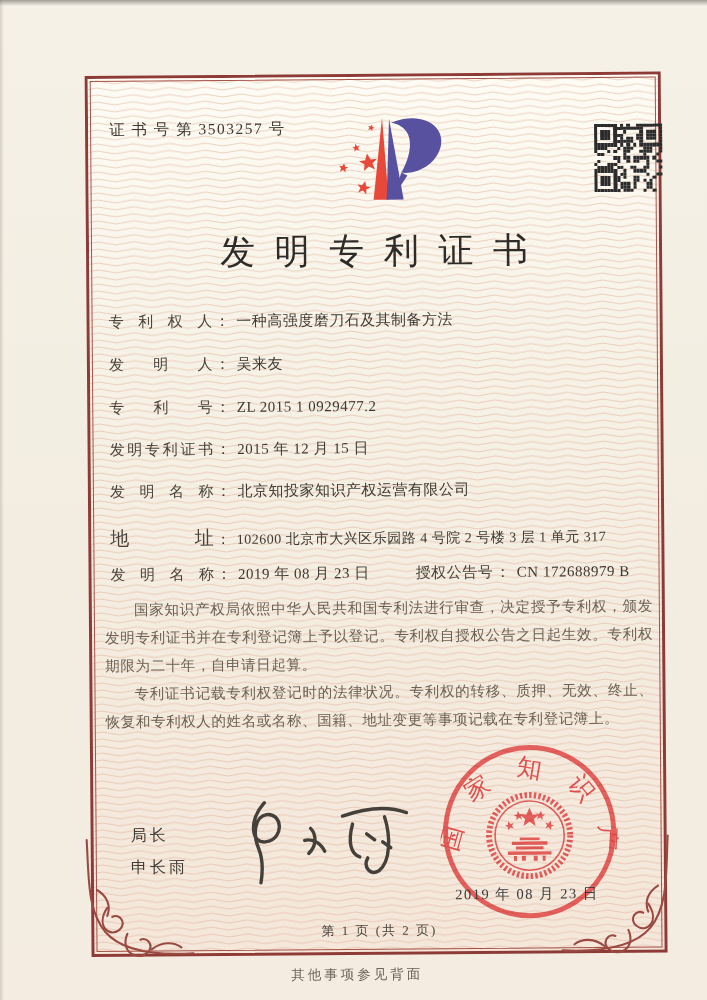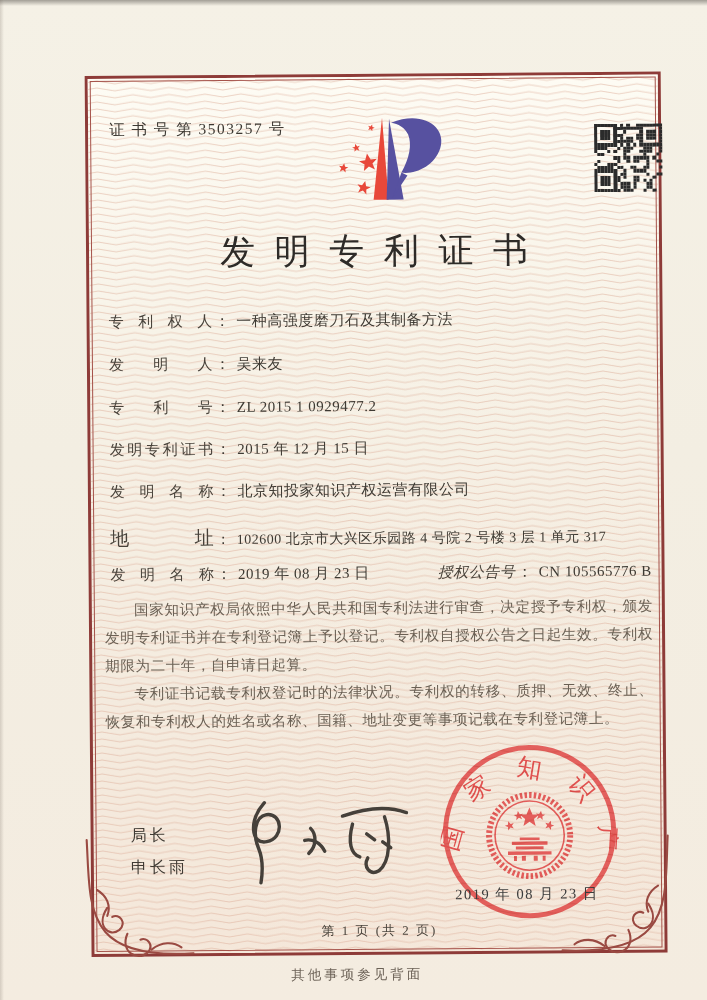--- a/index.html
+++ b/index.html
@@ -35,21 +35,21 @@
     display:grid; grid-template-columns:repeat(21,1fr); grid-template-rows:repeat(21,1fr);}
   .qr div{ background:#2b2b2b; }
   .cert-title{ position:absolute; left:88px; top:228px; width:576px; text-align:center;
     font-size:35px; color:#2e2b28; letter-spacing:.56em; text-indent:.56em; z-index:2;}
 
   
   .field-row{ position:absolute; left:110px; display:flex; align-items:baseline;
     font-size:15px; color:#3e3a33; white-space:nowrap; z-index:2; letter-spacing:.5px;}
   .field-label{ display:inline-block; width:104px; text-align:justify; text-align-last:justify; color:#48423a;}
   .field-colon{ margin:0 6px 0 2px; }
-  .grant-no-label{ display:inline-block; margin-left:68px; color:#48423a;font-style:italic; }
+  .grant-no-label{ display:inline-block; margin-left:46px; color:#48423a; }
 
   
   .paragraphs{ position:absolute; left:104px; top:594px; width:548px; z-index:2;
     font-size:14.5px; line-height:28px; color:#6a6054; text-align:justify; letter-spacing:.6px;}
   .paragraphs p{ text-indent:2em; }
 
   
   .signer{ position:absolute; left:128px; z-index:2; font-size:16px; color:#3f3a33; letter-spacing:3px;}
   .signer-title{ top:824px; }
   .signer-name{ top:856px; }
@@ -379,21 +379,21 @@
       <span class="field-label" style="font-size:19px">地址</span>
         <span class="field-colon">：</span>
       <span class="field-value">102600 北京市大兴区乐园路 4 号院 2 号楼 3 层 1 单元 317</span>
     </div>
     <div class="field-row" style="top:564px">
       <span class="field-label">发明名称</span>
         <span class="field-colon">：</span>
       <span class="field-value">2019 年 08 月 23 日</span>
       <span class="grant-no-label">授权公告号</span>
         <span class="field-colon">：</span>
-      <span class="field-value">CN 105565776 B</span>
+      <span class="field-value">CN 172688979 B</span>
     </div>
 
     <div class="paragraphs">
       <p>国家知识产权局依照中华人民共和国专利法进行审查，决定授予专利权，颁发发明专利证书并在专利登记簿上予以登记。专利权自授权公告之日起生效。专利权期限为二十年，自申请日起算。</p>
       <p>专利证书记载专利权登记时的法律状况。专利权的转移、质押、无效、终止、恢复和专利权人的姓名或名称、国籍、地址变更等事项记载在专利登记簿上。</p>
     </div>
 
     <div class="signer signer-title">局长</div>
     <div class="signer signer-name">申长雨</div>
 

